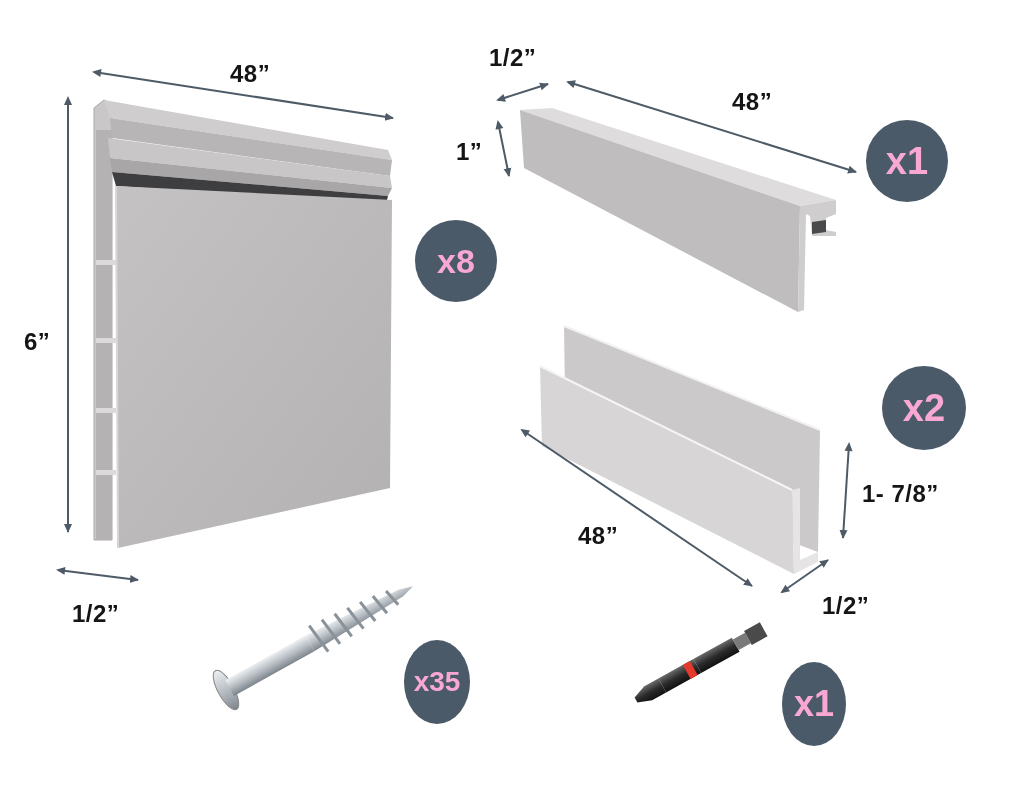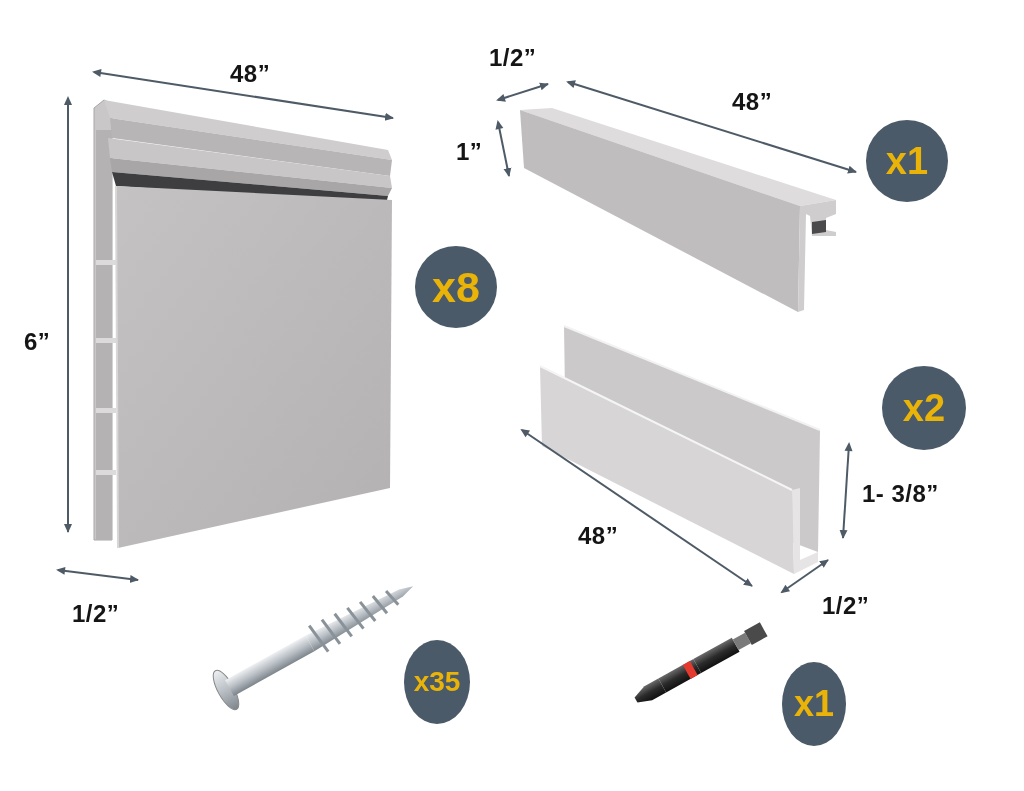--- a/index.html
+++ b/index.html
@@ -1,19 +1,19 @@
 <!DOCTYPE html>
 <html><head>
 <meta charset="utf-8">
 <style>
   html, body { margin:0; padding:0; background:#ffffff; }
   body { width:1024px; height:791px; position:relative; overflow:hidden;
          font-family:"Liberation Sans", "DejaVu Sans", sans-serif; }
   .dim { position:absolute; font-weight:700; color:#151515; font-size:24px; letter-spacing:0.5px; white-space:nowrap; }
-  .badge { position:absolute; border-radius:50%; background:#4b5a69; color:#eab308;
+  .badge { position:absolute; border-radius:50%; background:#4b5a69; color:#f9a8d4;
            display:flex; align-items:center; justify-content:center; font-weight:700; }
   svg.scene { position:absolute; left:0; top:0; }
 </style>
 </head>
 <body>
 
 <svg class="scene" width="1024" height="791" viewBox="0 0 1024 791">
   <defs>
     <marker id="ah" markerWidth="10" markerHeight="10" refX="8" refY="5" orient="auto" markerUnits="userSpaceOnUse">
       <path d="M0,1 L9,5 L0,9 Z" fill="#4e5b66"></path>
@@ -108,24 +108,24 @@
 
 <div class="dim" style="left:230px; top:60px;">48”</div>
 <div class="dim" style="left:24px; top:328px;">6”</div>
 <div class="dim" style="left:72px; top:600px;">1/2”</div>
 
 <div class="dim" style="left:489px; top:44px;">1/2”</div>
 <div class="dim" style="left:456px; top:138px;">1”</div>
 <div class="dim" style="left:732px; top:88px;">48”</div>
 
 <div class="dim" style="left:578px; top:522px;">48”</div>
-<div class="dim" style="left:862px; top:480px;">1- 3/8”</div>
+<div class="dim" style="left:862px; top:480px;">1- 7/8”</div>
 <div class="dim" style="left:822px; top:592px;">1/2”</div>
 
-<div class="badge" style="left:415px; top:246px; width:82px; height:82px; font-size:43px;">
+<div class="badge" style="left:415px; top:220px; width:82px; height:82px; font-size:34px;">
   <span>x8</span>
 </div>
 <div class="badge" style="left:866px; top:120px; width:82px; height:82px; font-size:38px;">
   <span>x1</span>
 </div>
 <div class="badge" style="left:882px; top:366px; width:84px; height:84px; font-size:38px;">
   <span>x2</span>
 </div>
 <div class="badge" style="left:404px; top:640px; width:66px; height:84px; font-size:28px;">
   <span>x35</span>

